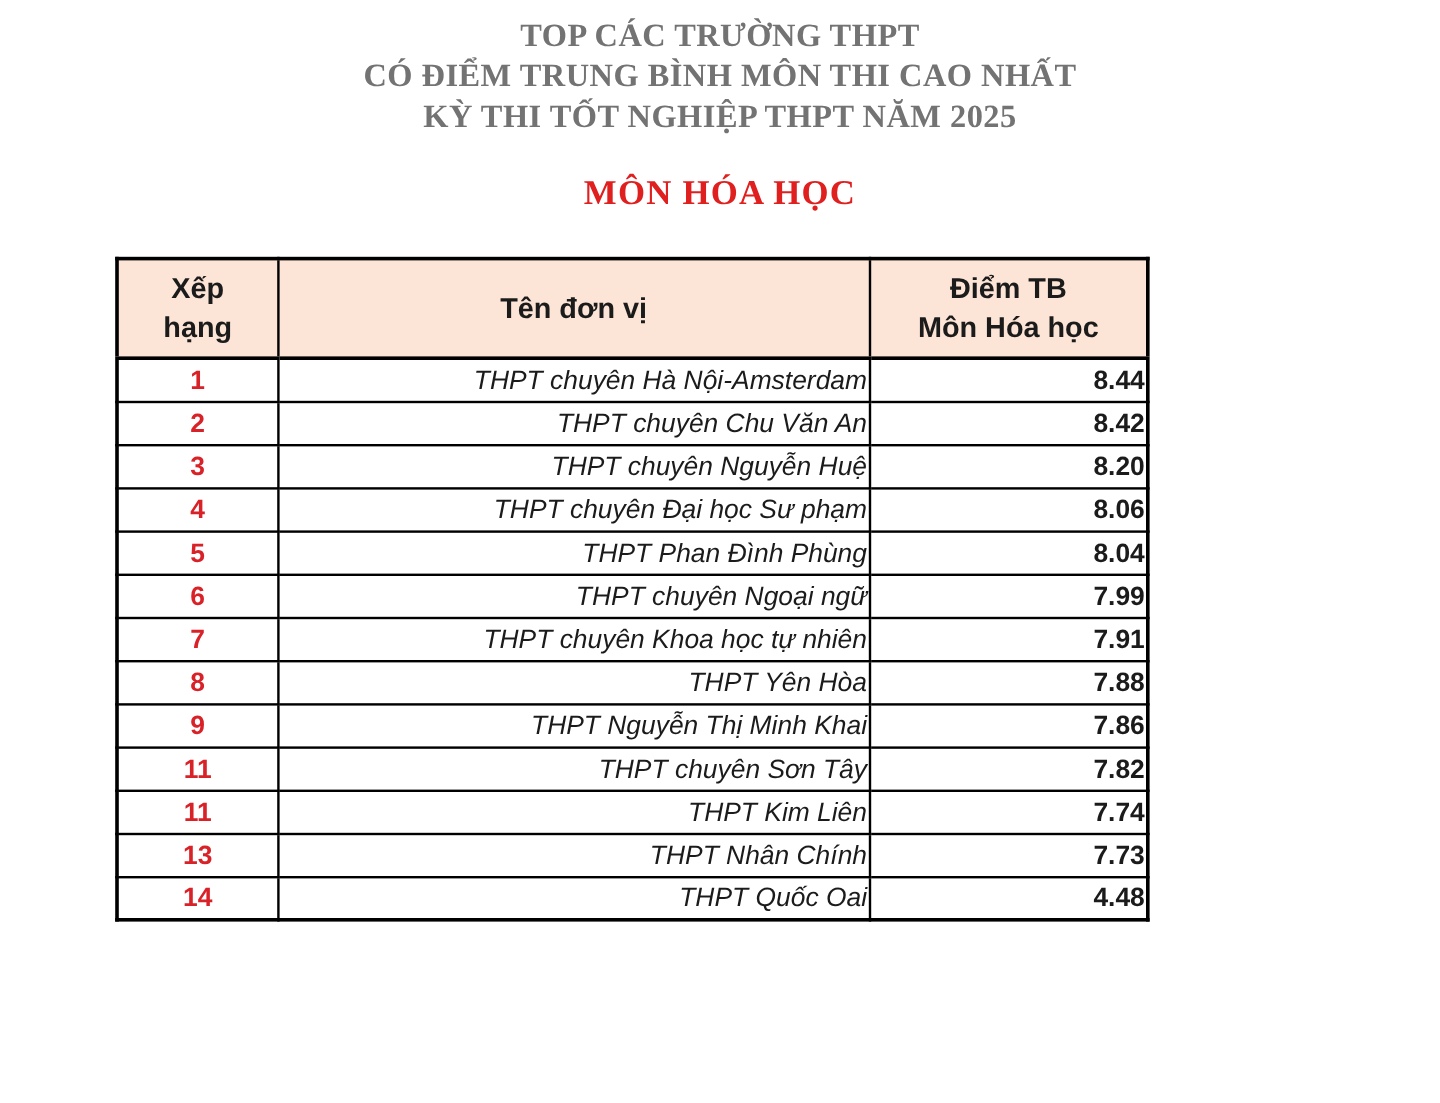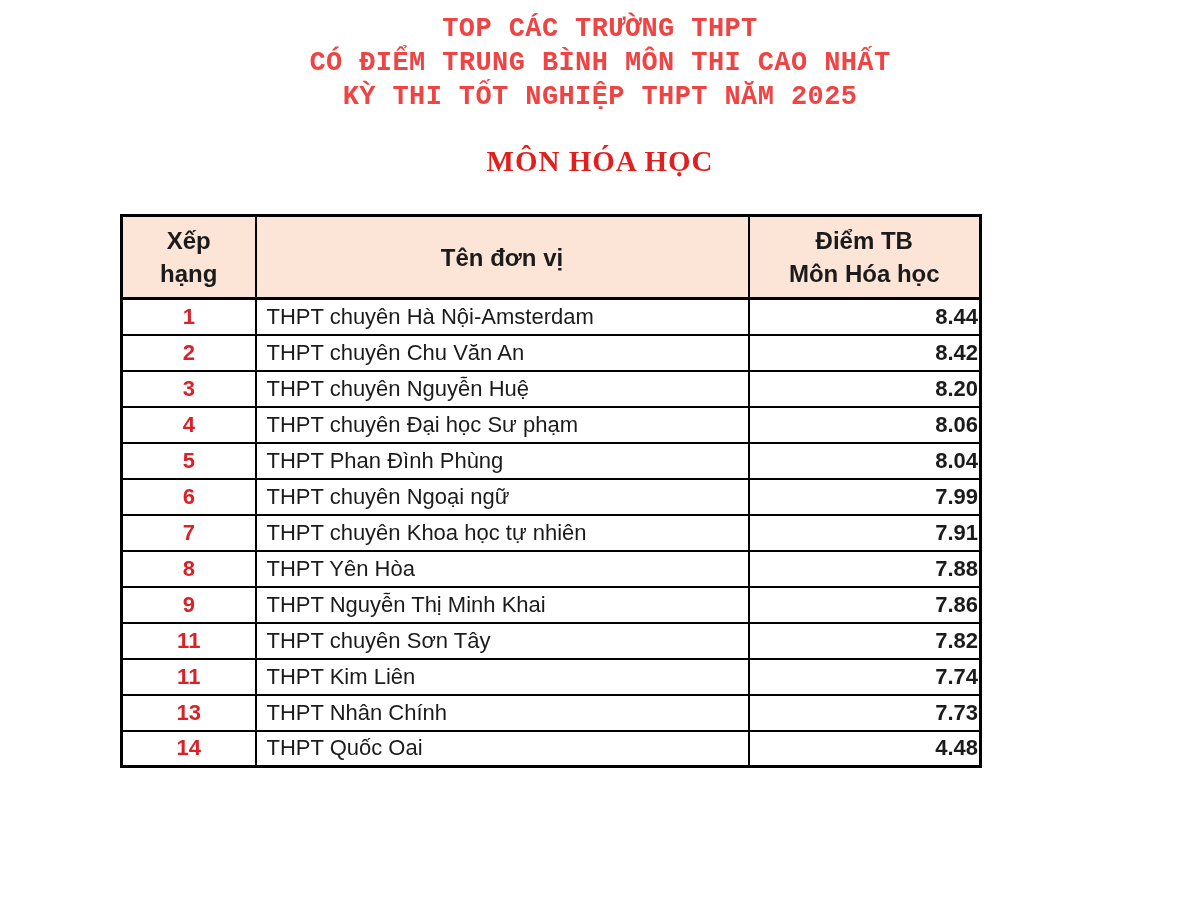--- a/index.html
+++ b/index.html
@@ -7,40 +7,40 @@
     margin: 0; padding: 0;
     width: 1200px; height: 919px;
     background: #ffffff;
     font-family: "Liberation Sans", sans-serif;
   }
   .page { width: 1200px; height: 919px; overflow: hidden; }
 
   .title-block {
     margin-top: 12px;
     text-align: center;
-    font-family: Liberation Mono, monospace;
+    font-family: Liberation Serif, serif;
     font-weight: bold;
     font-size: 27px;
     line-height: 34px;
-    color: #ef4444;
+    color: #737373;
     letter-spacing: 0.4px;
   }
   .subtitle {
     margin-top: 30px;
     text-align: center;
     font-family: "Liberation Serif", serif;
     font-weight: bold;
     font-size: 29px;
     line-height: 34px;
     color: #e01f1f;
     letter-spacing: 1px;
   }
 
   table.ranking {
-    margin: 36px 0 0 120px;
+    margin: 36px 0 0 96px;
     border-collapse: collapse;
     table-layout: fixed;
     width: 859px;
     border: 3px solid #000;
   }
   col.c-rank  { width: 134px; }
   col.c-name  { width: 493px; }
   col.c-score { width: 232px; }
 
   th, td { border: 2px solid #000; }
@@ -64,23 +64,24 @@
     vertical-align: middle;
     background: #ffffff;
     color: #1b1b1b;
   }
   tbody td.rank {
     text-align: center;
     font-weight: bold;
     color: #d92128;
   }
   tbody td.name {
-    text-align: left;
-    padding-left: 10px;
+    text-align: right;
+    padding-left: 27px;
     font-weight: normal;
+    font-style: italic;
   }
   tbody td.score {
     text-align: right;
     font-weight: bold;
   }
 </style>
 </head>
 <body>
 
 <div class="page">

